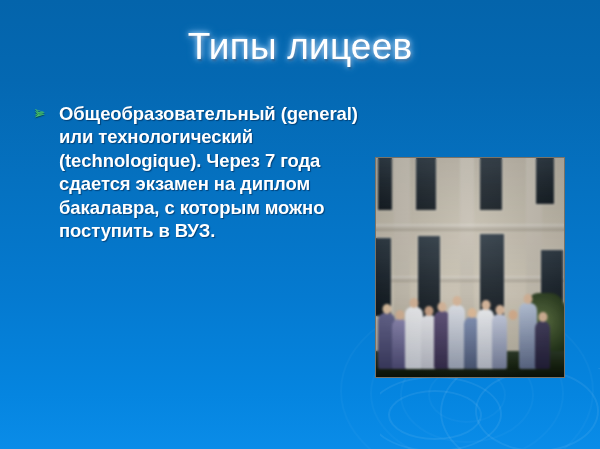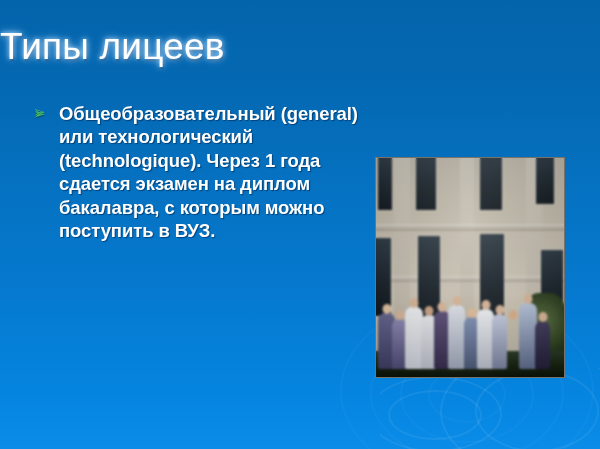--- a/index.html
+++ b/index.html
@@ -51,20 +51,21 @@
     border: 2px solid rgba(255,255,255,.07);
     border-radius: 50%;
   }
 
   
   .title {
     position: absolute;
     top: 26px;
     left: 0;
     width: 600px;
+    text-align: center;
     color: #ffffff;
     font-size: 37px;
     font-weight: normal;
     letter-spacing: .2px;
     text-shadow:
       0 0 5px rgba(190,225,255,.95),
       0 0 10px rgba(150,205,255,.75),
       1px 2px 2px rgba(0,30,70,.55);
     white-space: nowrap;
   }
@@ -204,21 +205,21 @@
   <div class="title">Типы лицеев</div>
 
   <div class="body">
 
     <p class="bullet">
       <span class="marker">➢</span>
     </p>
 
     <p class="bullet">
       <span class="marker">➢</span>
-      <span>Общеобразовательный (general) или технологический (technologique). Через 1 года сдается экзамен на диплом бакалавра, с которым можно поступить в ВУЗ.</span>
+      <span>Общеобразовательный (general) или технологический (technologique). Через 7 года сдается экзамен на диплом бакалавра, с которым можно поступить в ВУЗ.</span>
     </p>
 
   </div>
 
   <div class="photo">
     <div class="facade"></div>
 
     <div class="band" style="left:18px; width:16px;"></div>
     <div class="band" style="left:84px; width:14px;"></div>
     <div class="band" style="left:150px; width:16px;"></div>

